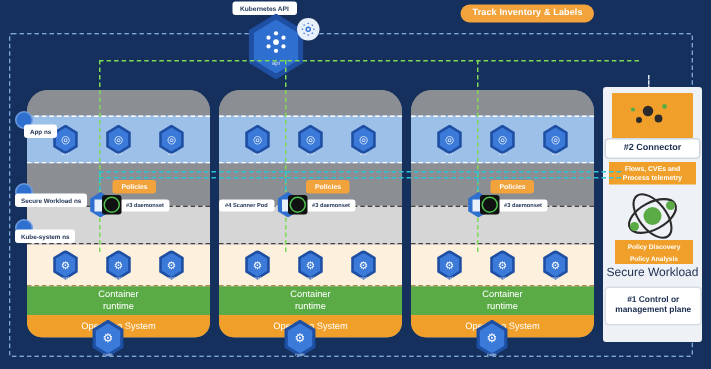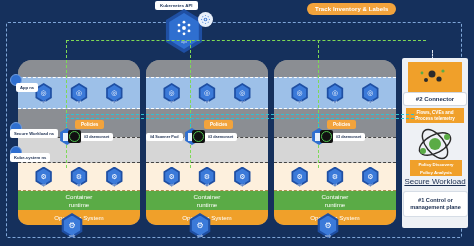--- a/index.html
+++ b/index.html
@@ -109,21 +109,21 @@
      font-size:6px;font-weight:bold;text-align:center;padding:3px 0;border-radius:2px;
      box-shadow:0 0 0 1px #cfd6e0;}
   .flows-badge{position:absolute;left:406px;top:108px;width:58px;background:#f0a02a;color:#fff;
      font-size:4.6px;font-weight:bold;text-align:center;padding:2px 0;line-height:5.6px;}
   .atom{position:absolute;left:415px;top:124px;width:40px;height:40px;}
   .pd-badge{position:absolute;left:410px;top:160px;width:52px;background:#f0a02a;color:#fff;
      font-size:4.4px;font-weight:bold;text-align:center;padding:1.5px 0;}
   .pa-badge{position:absolute;left:410px;top:168px;width:52px;background:#f0a02a;color:#fff;
      font-size:4.4px;font-weight:bold;text-align:center;padding:1.5px 0;}
   .sw-title{position:absolute;left:402px;top:177px;width:66px;text-align:center;color:#1b2e50;
-     font-size:8px;text-decoration:underline;}
+     font-size:8px;}
   .cp-box{position:absolute;left:404px;top:192px;width:63px;background:#fff;border-radius:2px;
      color:#1b2e50;font-size:5.6px;font-weight:bold;text-align:center;padding:5px 0;
      line-height:7px;box-shadow:0 0 0 1px #d6dde6;}
   .arrow-down{position:absolute;left:432px;top:50px;width:0;height:10px;border-left:1px dashed #dfe7f2;}
 </style>
 </head>
 <body>
 
 <div id="stage">
 

